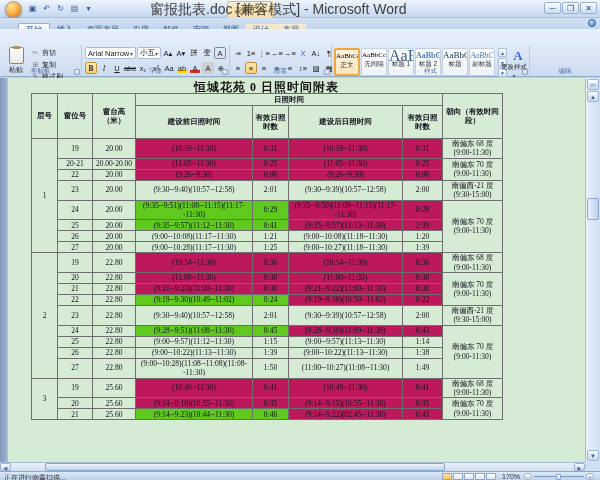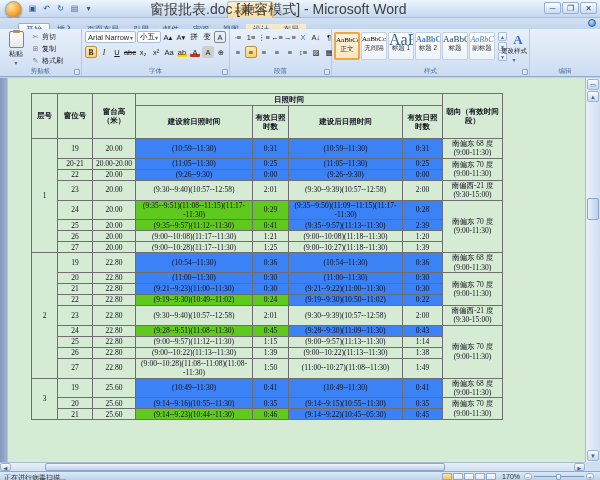--- a/index.html
+++ b/index.html
@@ -26,21 +26,21 @@
   .tabrow{position:absolute;left:0;top:18px;right:0;height:11px;background:linear-gradient(#d2e1f4,#c2d5ee);padding-left:18px;white-space:nowrap}
   .tab{display:inline-block;height:11px;padding:0 7px;font-size:8px;line-height:11px;color:#2f517e}
   .tab.active{background:linear-gradient(#fdfeff,#eaf2fb);border:1px solid #96add0;border-bottom:none;border-radius:2px 2px 0 0;color:#15428b}
   .tab.contextual{background:linear-gradient(#f7ecd2,#efdfb8)}
   .help-icon{position:absolute;right:4px;top:2px;width:8px;height:8px;border-radius:50%;
     background:radial-gradient(circle at 35% 30%,#bfe0ff,#3f7ec6);border:1px solid #2d5e96}
 
   
   .ribbon{position:absolute;left:0;top:29px;right:0;height:48px;
     background:linear-gradient(#e8f0fb,#dae6f6 55%,#ccdcf1);border-bottom:1px solid #93a9c9}
-  .rgroup{position:absolute;top:0;bottom:0;border-right:1px solid #b9cbe3}
+  .rgroup{position:absolute;top:16px;bottom:0;border-right:1px solid #b9cbe3}
   .rgroup-label{position:absolute;bottom:0;left:0;right:0;text-align:center;font-size:6.5px;color:#4d6d99}
   .dlg{position:absolute;right:1px;bottom:1px;width:6px;height:6px;border:1px solid #8ca3c4;border-radius:1px;background:linear-gradient(135deg,#eef4fc,#c9d9ee)}
   .rbtn{display:inline-flex;align-items:center;justify-content:center;height:12px;min-width:12px;
     font-size:7.5px;color:#1c1c1c;border:1px solid transparent;border-radius:2px;white-space:nowrap}
   .rbtn.pressed{background:linear-gradient(#fde8b7,#fbd06b);border-color:#c2923b}
   .combo{display:inline-flex;align-items:center;height:12px;background:#fff;border:1px solid #a9bcd8;border-radius:2px;font-size:7.5px;padding:0 2px;color:#222;white-space:nowrap}
   .combo .arrow{margin-left:auto;font-size:6px;color:#4a6a94}
   .caret{font-size:6px;color:#4a6a94}
   .row{display:flex;align-items:center;gap:1px}
   .ic-bold{font-weight:bold;font-family:"Liberation Serif",serif}
@@ -87,21 +87,21 @@
   .doc-title{position:absolute;left:23px;top:1px;width:471px;text-align:center;
     font-family:"Liberation Serif",serif;font-weight:bold;font-size:12px;color:#141414;letter-spacing:1px}
   .doc-table{position:absolute;left:23px;top:15px;width:471px}
   table{border-collapse:collapse;table-layout:fixed;width:471px;
     font-family:"Liberation Serif",serif;font-size:7.5px;color:#10101c}
   td,th{border:1px solid #6e6e6e;padding:0 1px;text-align:center;vertical-align:middle;line-height:1.25;overflow:hidden}
   th{font-weight:bold}
   thead tr.h1{height:12px}
   thead tr.h2{height:33px}
   tbody tr{height:11px}
-  .c-blue{background:#3b82f6}
+  .c-blue{background:#be185d}
   .c-green{background:#60c91e}
 
   
   .vscroll{position:absolute;left:585px;top:78px;width:15px;height:384px;
     background:linear-gradient(90deg,#e9f0fa,#cfdff2);border-left:1px solid #a8bcd8}
   .vs-btn{position:absolute;left:1px;right:1px;height:11px;text-align:center;font-size:6px;line-height:11px;color:#44618c;
     background:linear-gradient(#fdfeff,#dce8f7 50%,#c6d9ef);border:1px solid #9db1d1;border-radius:2px}
   .vs-thumb{position:absolute;left:1px;right:1px;top:120px;height:22px;
     background:linear-gradient(90deg,#e8f1fb,#b9cfeb);border:1px solid #8aa6cc;border-radius:2px}
   .hscroll{position:absolute;left:0;top:462px;width:585px;height:9px;
@@ -277,20 +277,21 @@
       <div class="dlg"></div>
     </div>
 
     <div class="rgroup" style="left:530px;width:70px;border-right:none">
       <div class="rgroup-label">编辑</div>
     </div>
   </div>
 
   <div class="docarea">
     <div class="page">
+      <div class="doc-title">恒城花苑 0 日照时间附表</div>
       <div class="doc-table">
         <table>
           <colgroup id="cols">
               <col style="width: 26px;">
               <col style="width: 35px;">
               <col style="width: 43px;">
               <col style="width: 117px;">
               <col style="width: 36px;">
               <col style="width: 114px;">
               <col style="width: 40px;">
@@ -475,21 +476,21 @@
                 <td class="c-blue">0:35</td>
                 <td class="c-blue">(9:14--9:15)(10:55--11:30)</td>
                 <td class="c-blue">0:35</td>
                 <td rowspan="2">南偏东 70 度(9:00-11:30)</td>
               </tr>
               <tr>
                 <td>21</td>
                 <td>25.60</td>
                 <td class="c-green">(9:14--9:23)(10:44--11:30)</td>
                 <td class="c-green">0:46</td>
-                <td class="c-blue">(9:14--9:22)(10:45--05:30)</td>
+                <td class="c-blue">(9:14--9:22)(02:45--11:30)</td>
                 <td class="c-blue">0:45</td>
               </tr>
             </tbody>
         </table>
       </div>
     </div>
   </div>
 
   <div class="vscroll">
     <div class="vs-btn" style="top:1px">▭</div>

